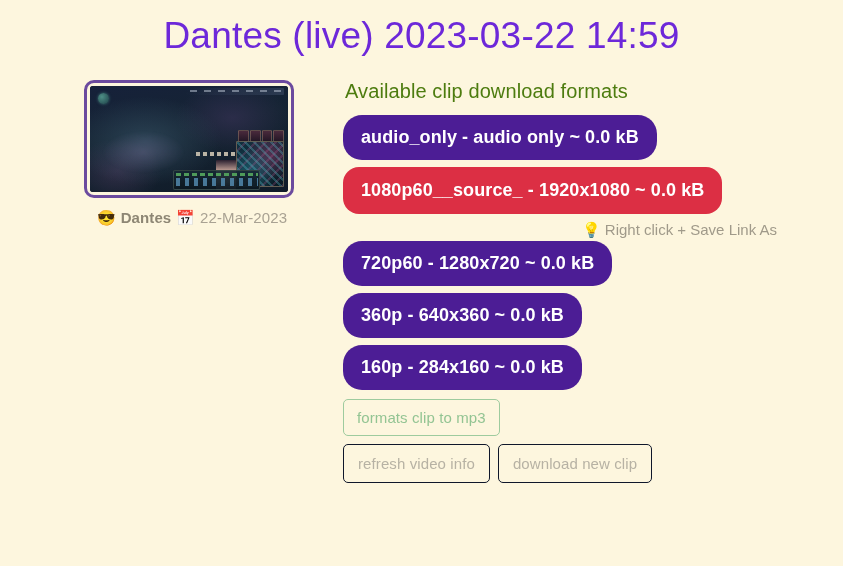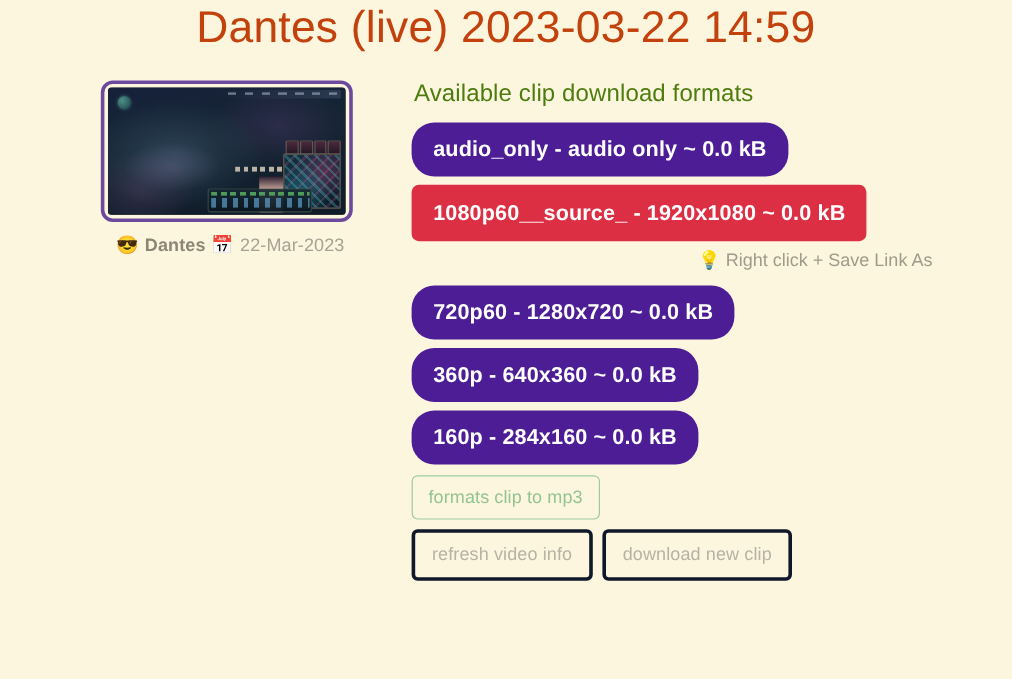--- a/index.html
+++ b/index.html
@@ -13,22 +13,23 @@
     font-family: "Liberation Sans", sans-serif;
     overflow: hidden;
     position: relative;
   }
 
   
   .page-title {
     text-align: center;
     font-size: 37px;
     font-weight: 400;
-    color: #c2410c;
+    color: #6d28d9;
     letter-spacing: 0.2px;
+    padding-top: 13px;
     line-height: 1.25;
   }
 
   
   .content {
     display: flex;
     align-items: flex-start;
     padding-left: 84px;
     padding-top: 21px;
   }
@@ -211,31 +212,31 @@
     letter-spacing: 0.1px;
     font-family: "Liberation Sans", sans-serif;
   }
   .fmt-purple {
     background: #4c1d95;
     border-radius: 19px;
     padding: 12px 18px;
   }
   .fmt-red {
     background: #dc2f44;
-    border-radius: 6px;
+    border-radius: 16px;
     padding: 13px 18px;
   }
   .btn-row { margin-bottom: 7px; }
 
   .hint {
     text-align: right;
     font-size: 15px;
     color: #a09a8a;
     padding-right: 66px;
-    margin: 7px 0 12px 0;
+    margin: 7px 0 2px 0;
     white-space: nowrap;
   }
   .hint .emoji { font-size: 15px; }
 
   .outline-btn {
     display: inline-block;
     font-size: 15px;
     background: transparent;
     cursor: pointer;
     font-family: "Liberation Sans", sans-serif;
@@ -243,21 +244,21 @@
     white-space: nowrap;
   }
   .outline-green {
     color: #93c493;
     border: 1px solid #9ecb9e;
     border-radius: 5px;
     padding: 9px 13px;
   }
   .outline-gray {
     color: #b7b2a4;
-    border: 3px solid #0f172a;
+    border: 1px solid #0f172a;
     border-radius: 5px;
     padding: 10px 14px;
   }
   .bottom-row {
     margin-top: 8px;
     display: flex;
     gap: 8px;
   }
   .mp3-row { margin-top: 9px; }
 </style>

